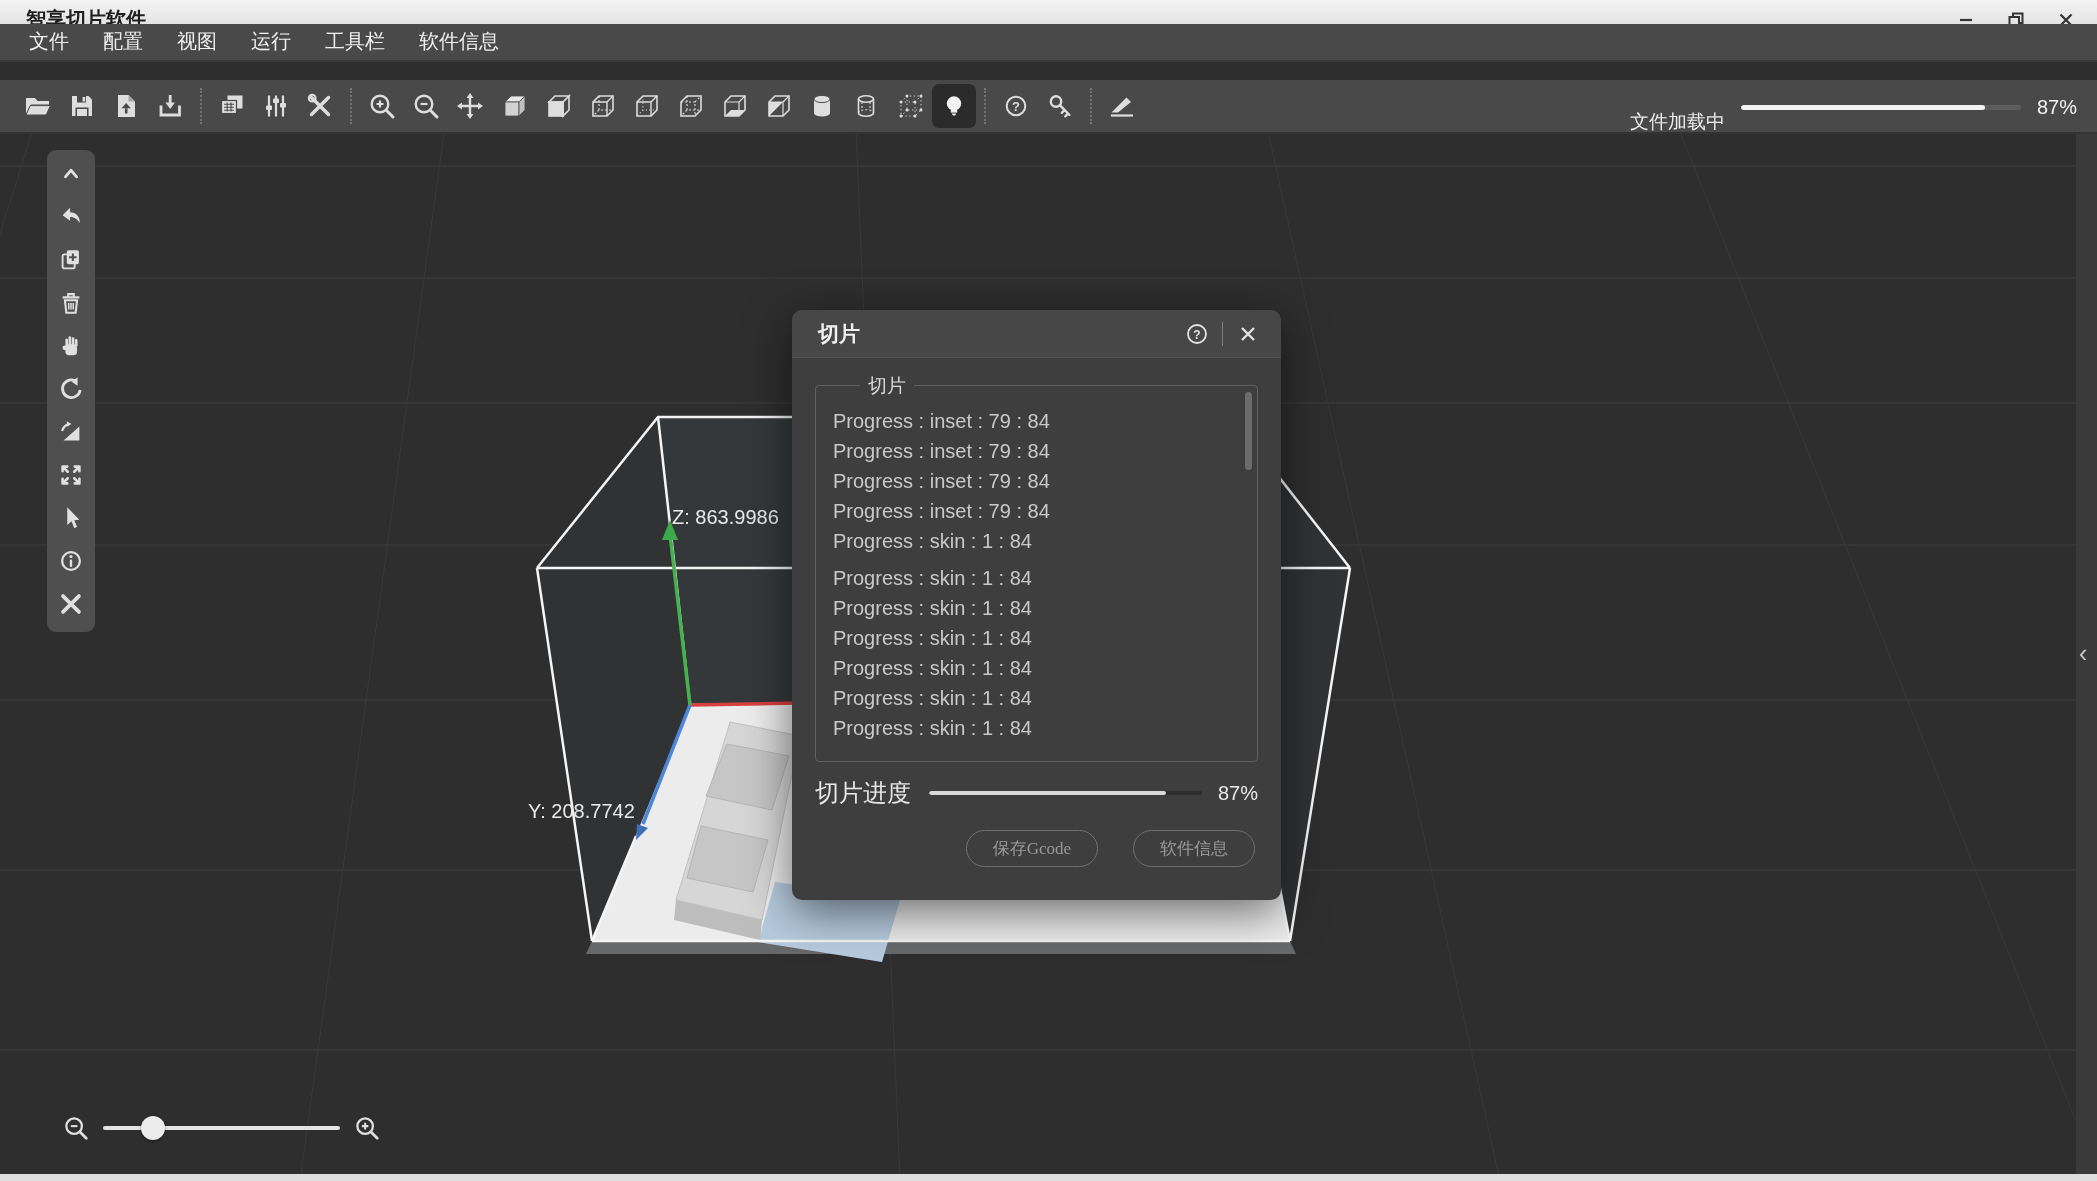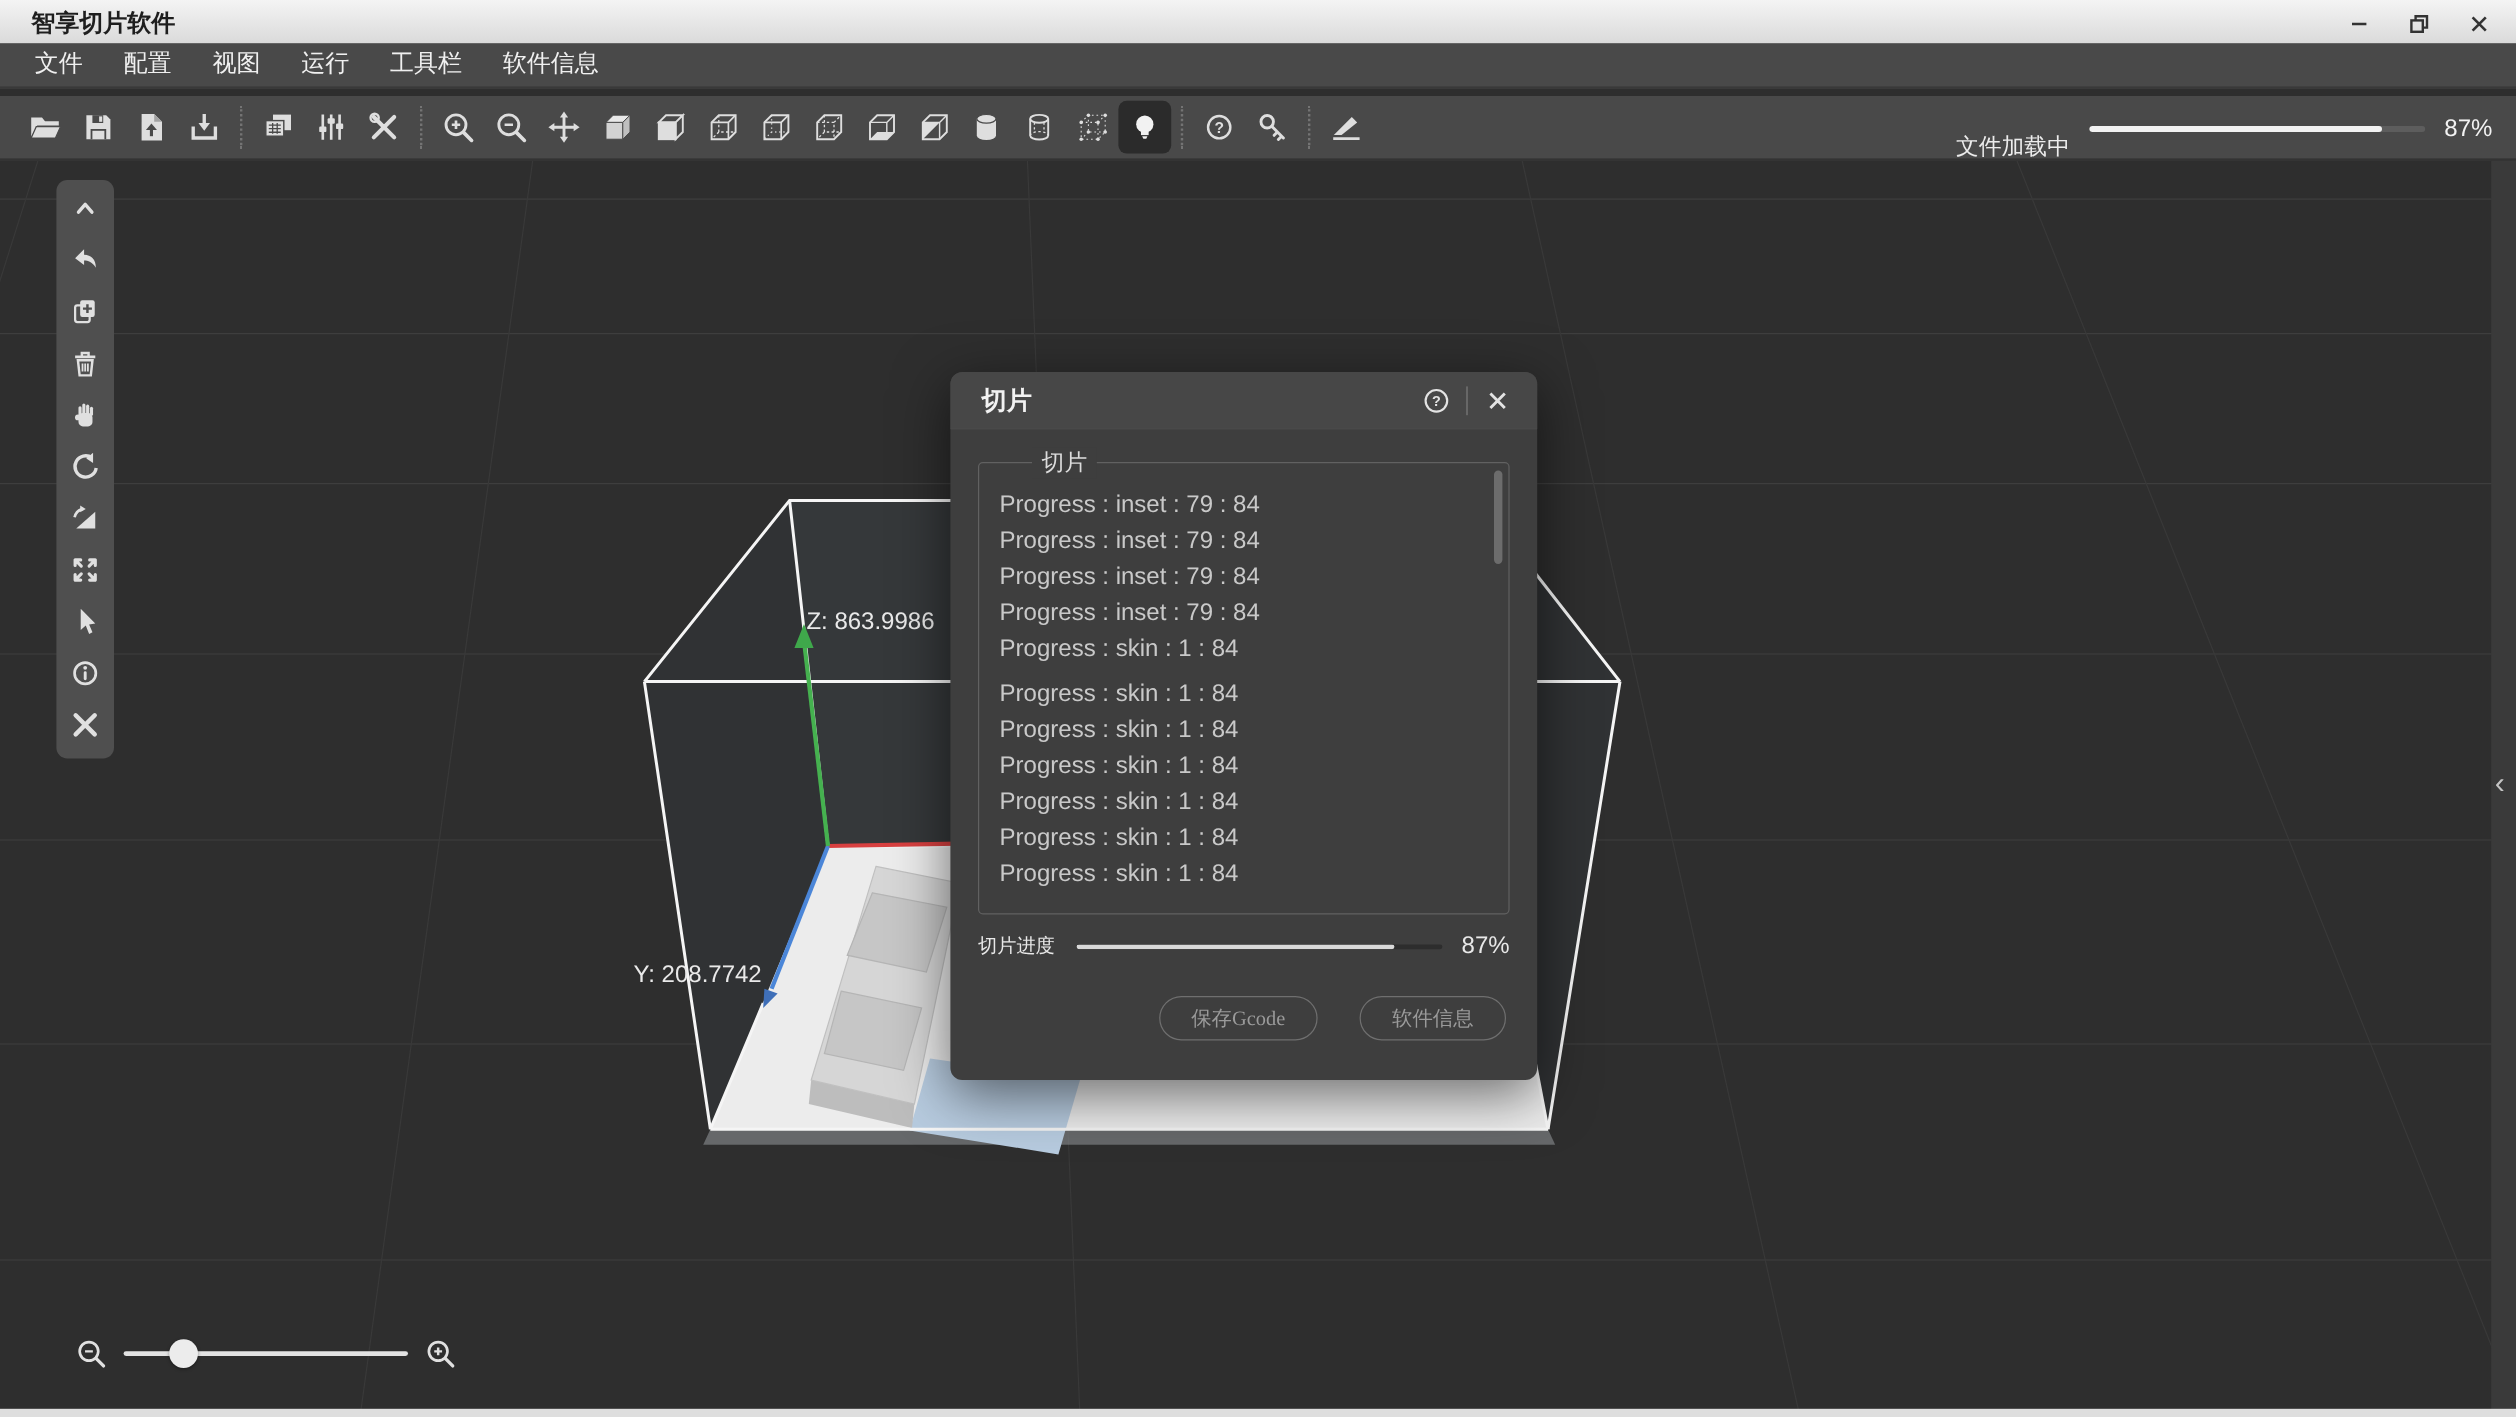--- a/index.html
+++ b/index.html
@@ -9,21 +9,21 @@
 
   
   .titlebar { position:absolute; left:0; top:0; width:100%; height:40px;
     background:linear-gradient(#f4f4f4,#d8d8d8); border-bottom:1px solid #a6a6a6;
     display:flex; align-items:center;font-weight:bold; }
   .titlebar .apptitle { padding-left:26px; font-size:20px; color:#1e1e1e; }
   .winctl { position:absolute; right:12px; top:0; height:40px; display:flex; align-items:center; gap:12px; }
   .winbtn { width:38px; height:34px; display:flex; align-items:center; justify-content:center; color:#333; }
 
   
-  .menubar { position:absolute; left:0; top:36px; width:100%; height:38px; background:#494949;
+  .menubar { position:absolute; left:0; top:24px; width:100%; height:38px; background:#494949;
     border-bottom:2px solid #393939; display:flex; align-items:center; padding-left:12px; }
   .menu-item { padding:0 17px; font-size:20px; color:#f0f0f0; height:38px; line-height:36px; }
 
   
   .toolbar { position:absolute; left:0; top:80px; width:100%; height:54px; background:#494949;
     border-bottom:2px solid #333; display:flex; align-items:center; padding-left:16px; color:#dedede; }
   .ticon { width:44px; height:44px; display:flex; align-items:center; justify-content:center; flex:0 0 auto; }
   .ticon.active { background:#2b2b2b; border-radius:7px; }
   .tsep { width:2px; height:36px; border-left:2px dotted #747474; margin:0 8px; flex:0 0 auto; }
   .loadwrap { position:absolute; right:20px; top:0; height:54px; display:flex; align-items:center; gap:16px; }
@@ -64,21 +64,21 @@
   .dlg-hicon { width:30px; height:30px; display:flex; align-items:center; justify-content:center; color:#e3e3e3; }
   .dlg-div { width:1px; height:24px; background:#7d7d7d; margin:0 10px; }
   .groupbox { position:absolute; left:23px; top:75px; width:443px; height:377px;
     border:1px solid #616161; border-radius:4px; }
   .legend { position:absolute; top:-13px; left:44px; background:#3e3e3e; padding:0 8px; font-size:19px; color:#dcdcdc; }
   .logwrap { position:absolute; inset:0; overflow:hidden; padding:24px 18px 0 17px; }
   .log-line { height:30px; font-size:20px; color:#c9c9c9; white-space:nowrap; }
   .logwrap .log-line:nth-of-type(6) { margin-top:7px; }
   .vscroll { position:absolute; top:6px; right:5px; width:7px; height:78px; background:#6c6c6c; border-radius:4px; }
   .progress-row { position:absolute; left:23px; top:467px; width:443px; display:flex; align-items:center; }
-  .progress-label { font-size:16px; color:#e8e8e8; }
+  .progress-label { font-size:24px; color:#e8e8e8; }
   .dlgbar { flex:1; height:4px; background:#2d2d2d; border-radius:2px; margin:0 16px 0 18px; overflow:hidden; }
   .dlgfill { height:100%; background:#d9d9d9; border-radius:2px; }
   .dlgpct { font-size:20px; color:#e8e8e8; }
   .dlg-buttons { position:absolute; top:520px; left:0; right:26px; display:flex; justify-content:flex-end; gap:35px; }
   .pillbtn { height:37px; padding:0 26px; border:1px solid #6f6f6f; border-radius:19px; background:transparent;
     color:#9a9a9a; font-size:17px; font-family:Liberation Serif, serif; }
 </style>
 </head>
 <body>
 

